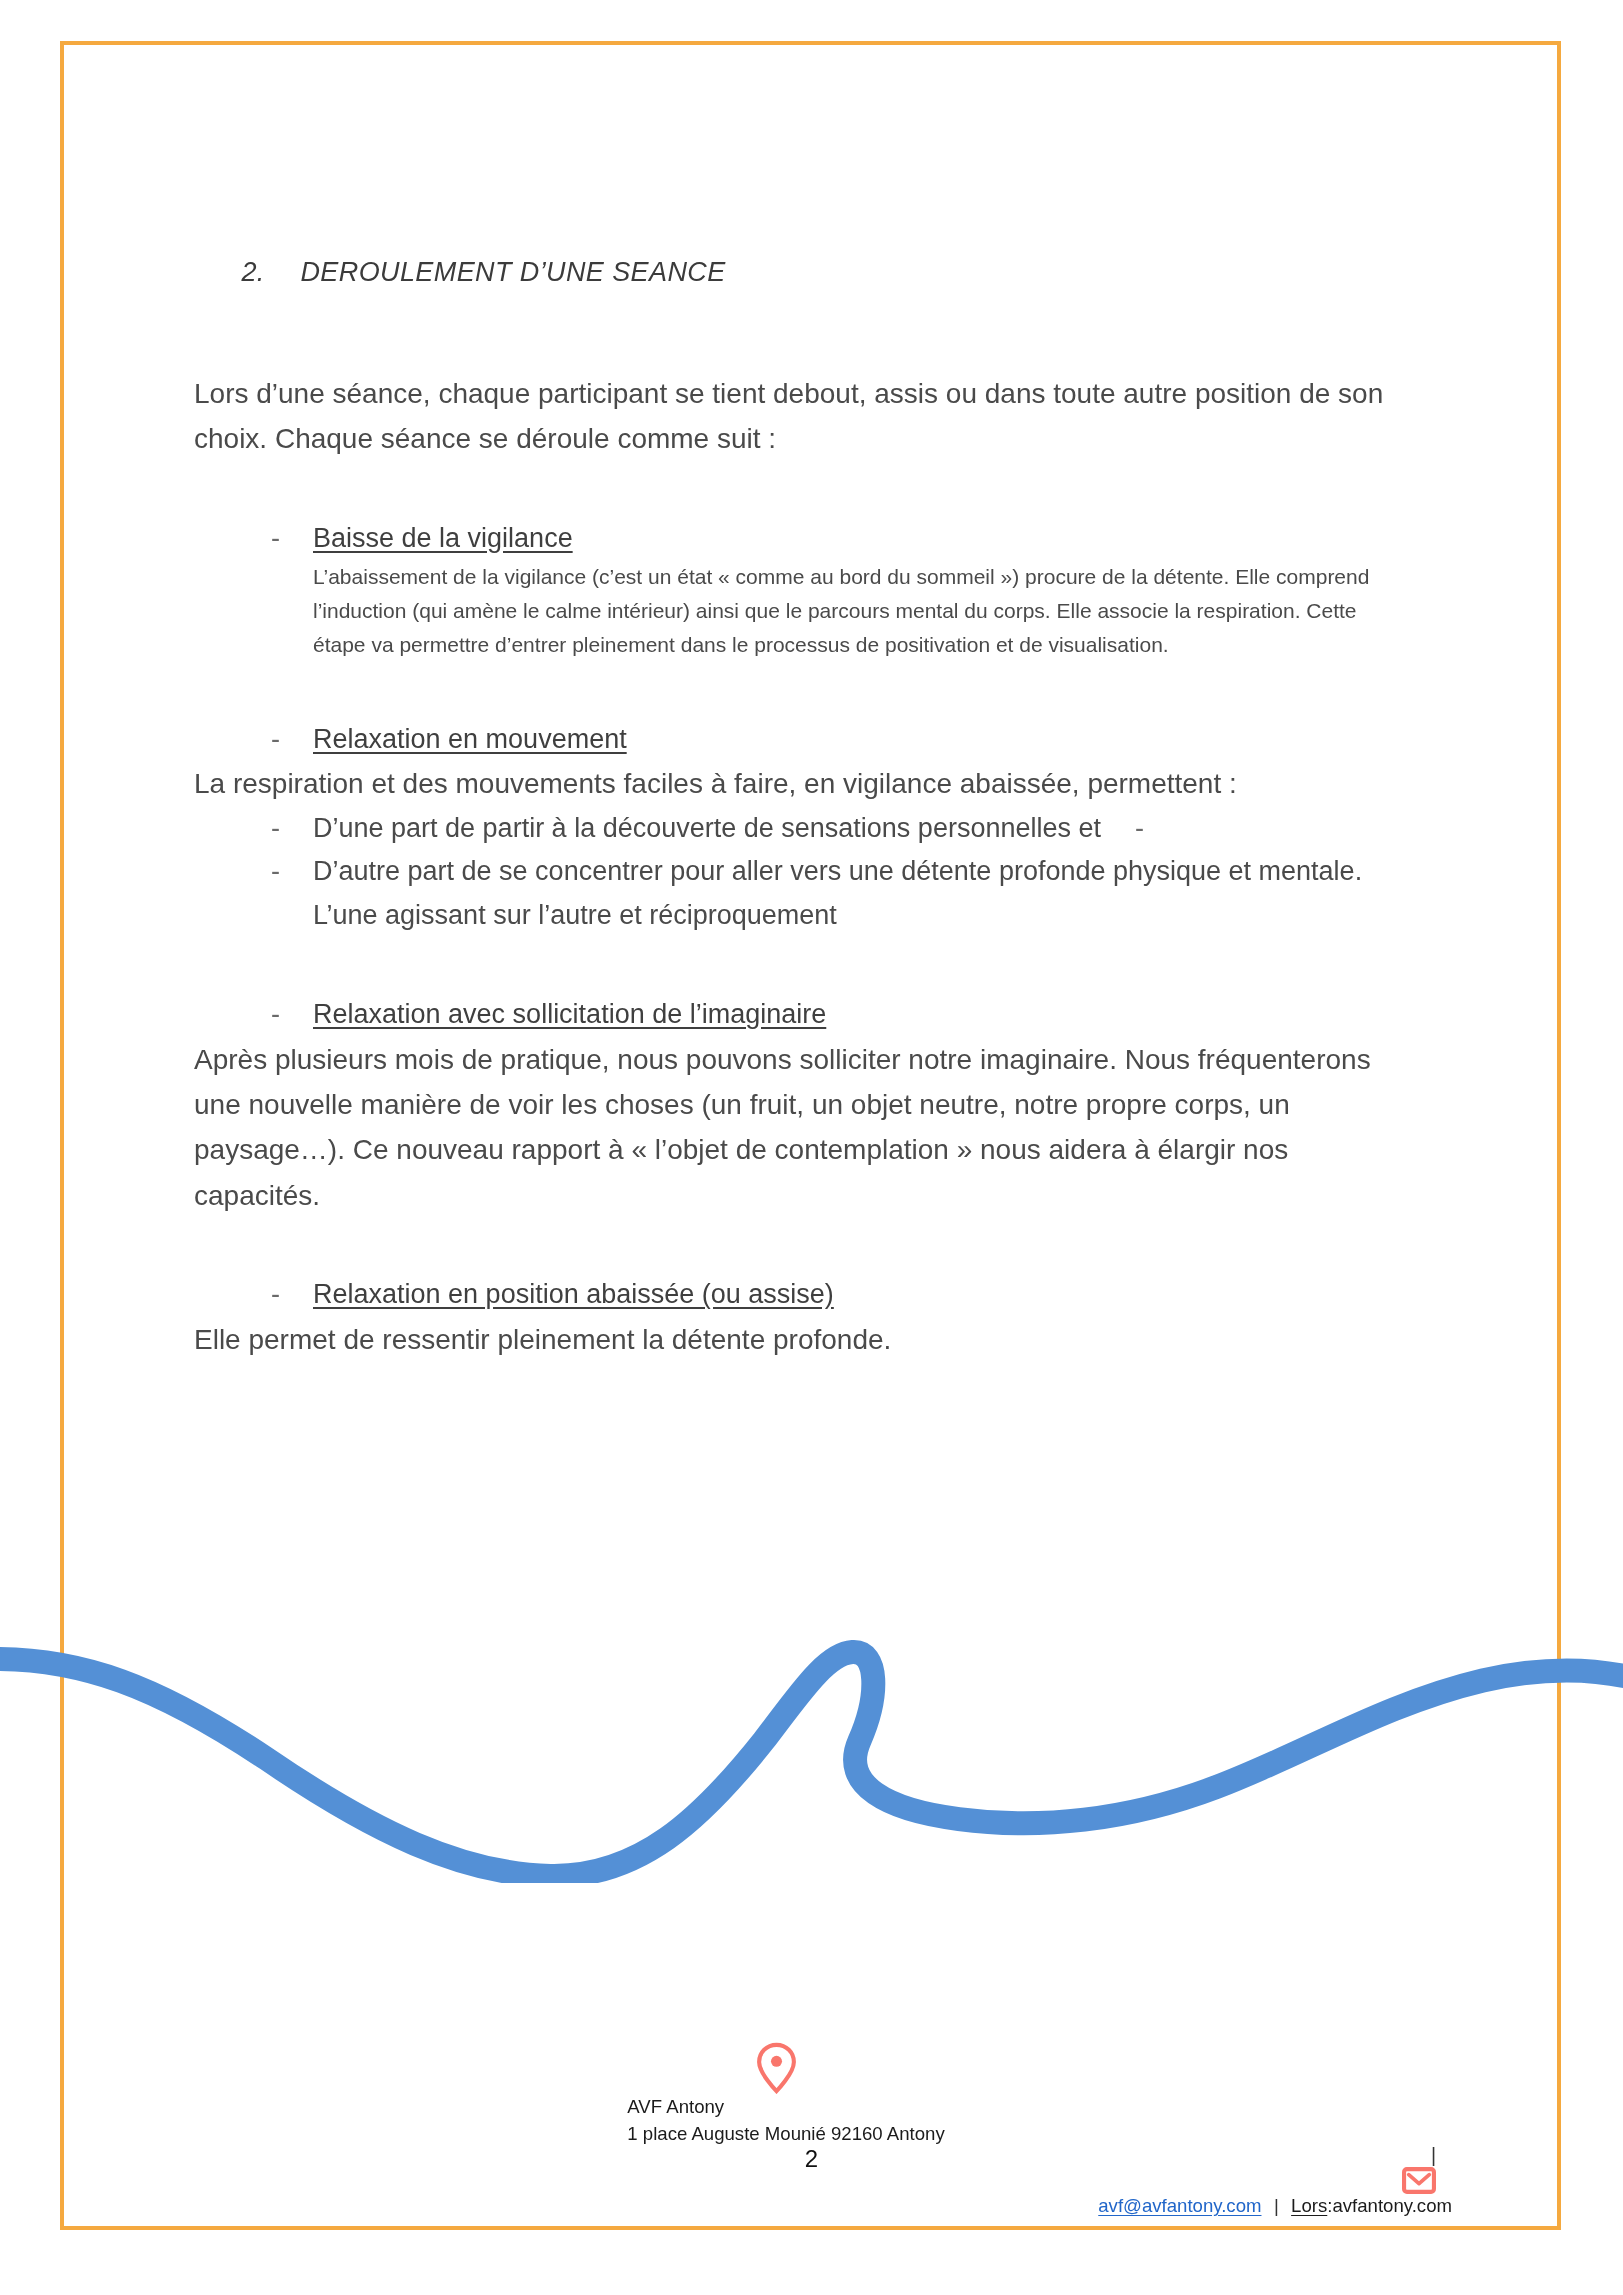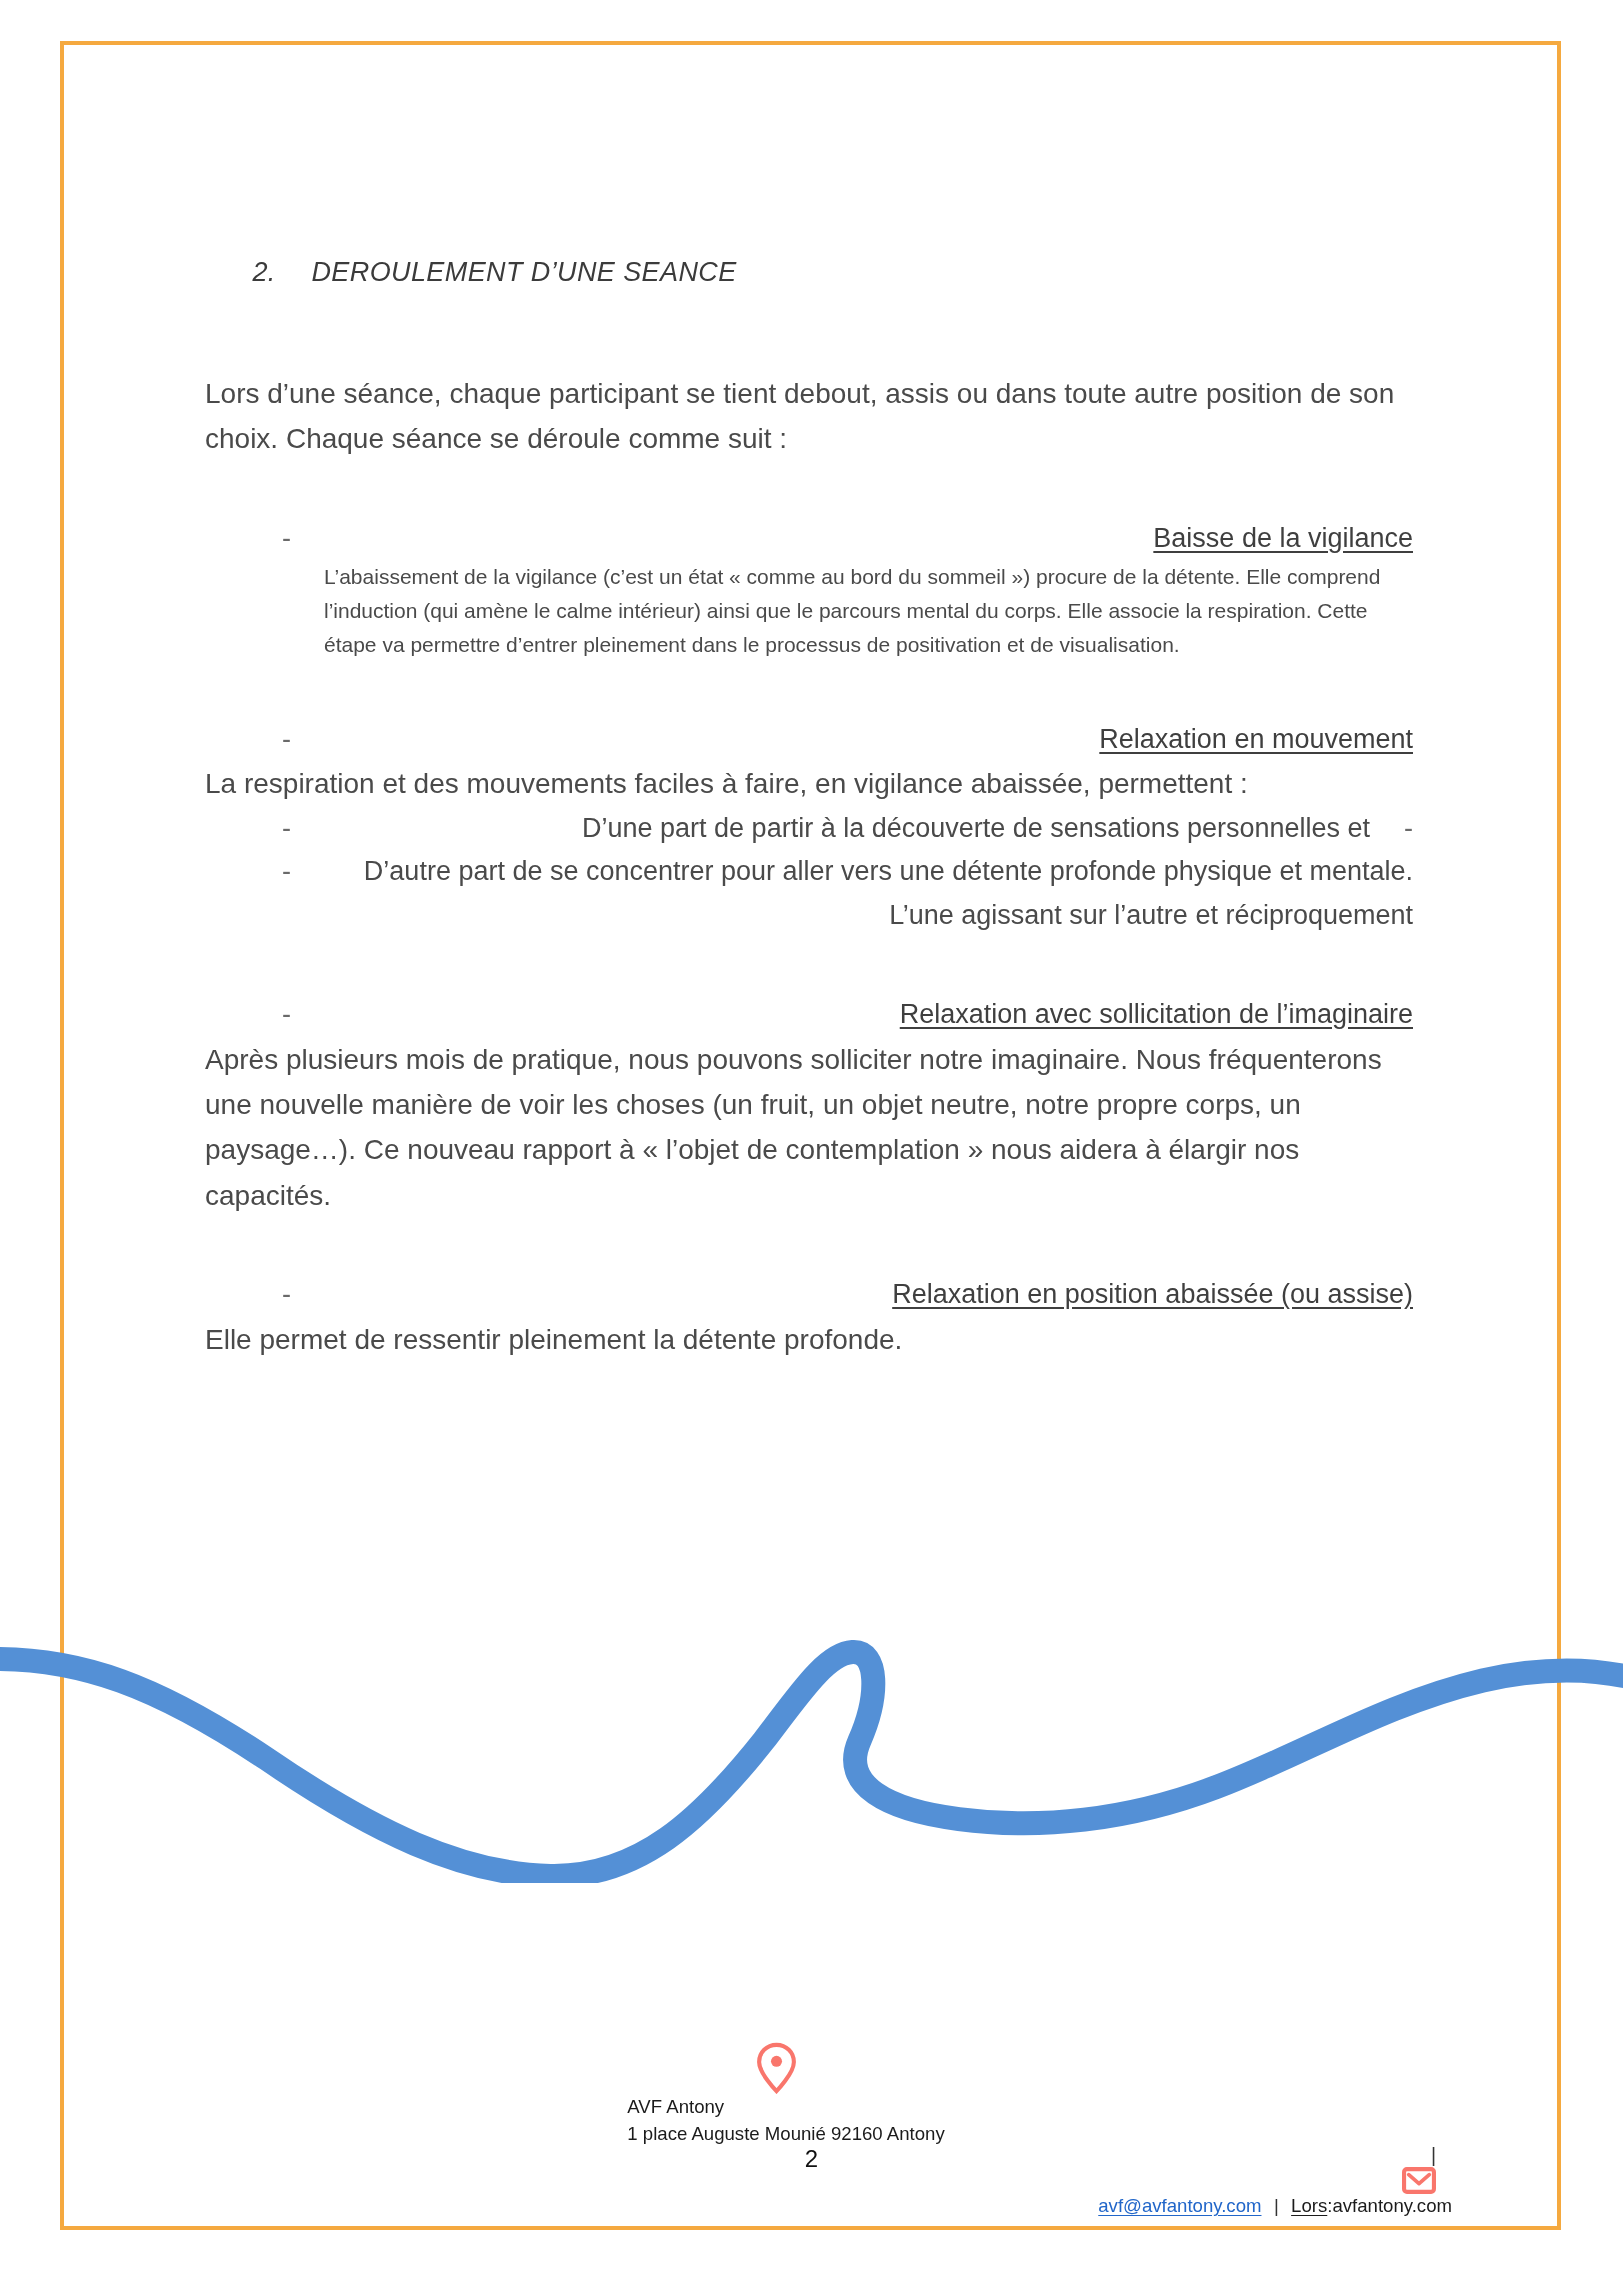--- a/index.html
+++ b/index.html
@@ -39,21 +39,21 @@
     top: 1581px;
     width: 1623px;
     height: 302px;
     z-index: 3;
     pointer-events: none;
   }
 
   
   .content {
     position: absolute;
-    left: 205px;
+    left: 194px;
     top: 226px;
     width: 1208px;
     z-index: 2;
   }
 
   .section-heading {
     font-style: italic;
     font-weight: 400;
     font-size: 27px;
     letter-spacing: 0.4px;
@@ -85,21 +85,21 @@
     font-weight: 300;
   }
   .bullet-row.level1 { padding-left: 77px; }
   .bullet-row.level2 { padding-left: 77px; }
 
   .dash {
     width: 42px;
     flex: 0 0 42px;
     color: #6a6a6a;
   }
-  .bullet-body { flex: 1 1 auto; text-align: right; }
+  .bullet-body { flex: 1 1 auto; }
 
   .sub-heading {
     text-decoration: underline;
     text-underline-offset: 3.6px;
     color: #3f3f3f;
     font-weight: 400;
   }
 
   .indent-block {
     padding-left: 119px;

